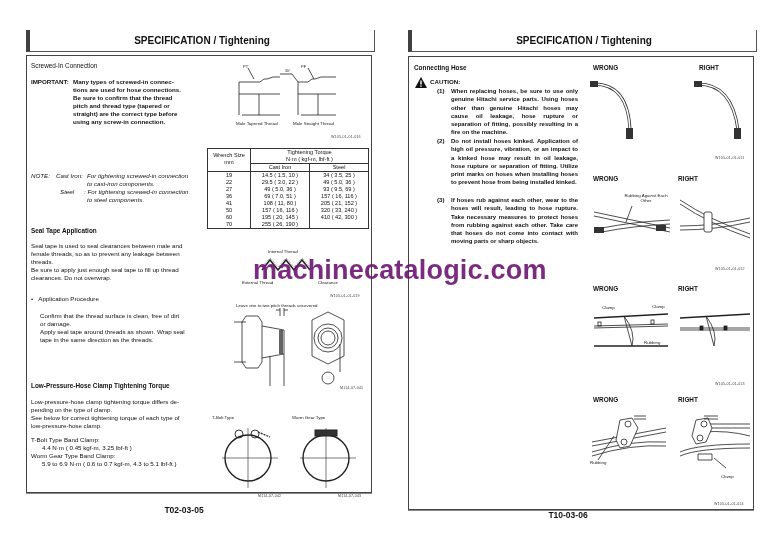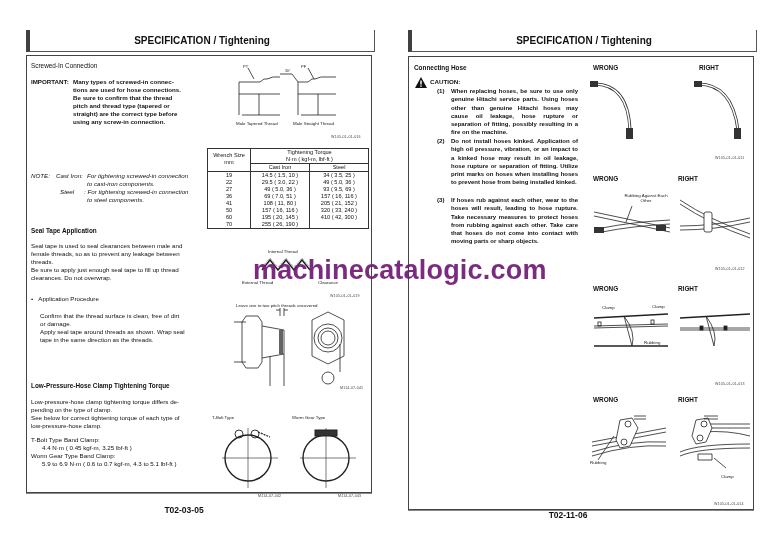--- a/index.html
+++ b/index.html
@@ -309,16 +309,16 @@
       <circle cx="26" cy="10" r="3"></circle>
       <circle cx="22" cy="24" r="3"></circle>
       <path d="M26 2 L40 2 M26 5 L40 5"></path>
       <path d="M20 40 L34 40 L34 46 L20 46 Z"></path>
       <path d="M36 44 L48 54"></path>
     </g>
   </svg>
   <div class="lbl" style="left:337px;top:474px;">Clamp</div>
   <div class="fid" style="left:330px;top:502px;">W105-01-01-014</div>
 
-  <div class="pnum" style="left:-8px;top:510px;">T02-11-06</div>
+  <div class="pnum" style="left:-8px;top:510px;">T10-03-06</div>
 </div>
 
 <div class="wm">machinecatalogic.com</div>
 
 </body></html>

